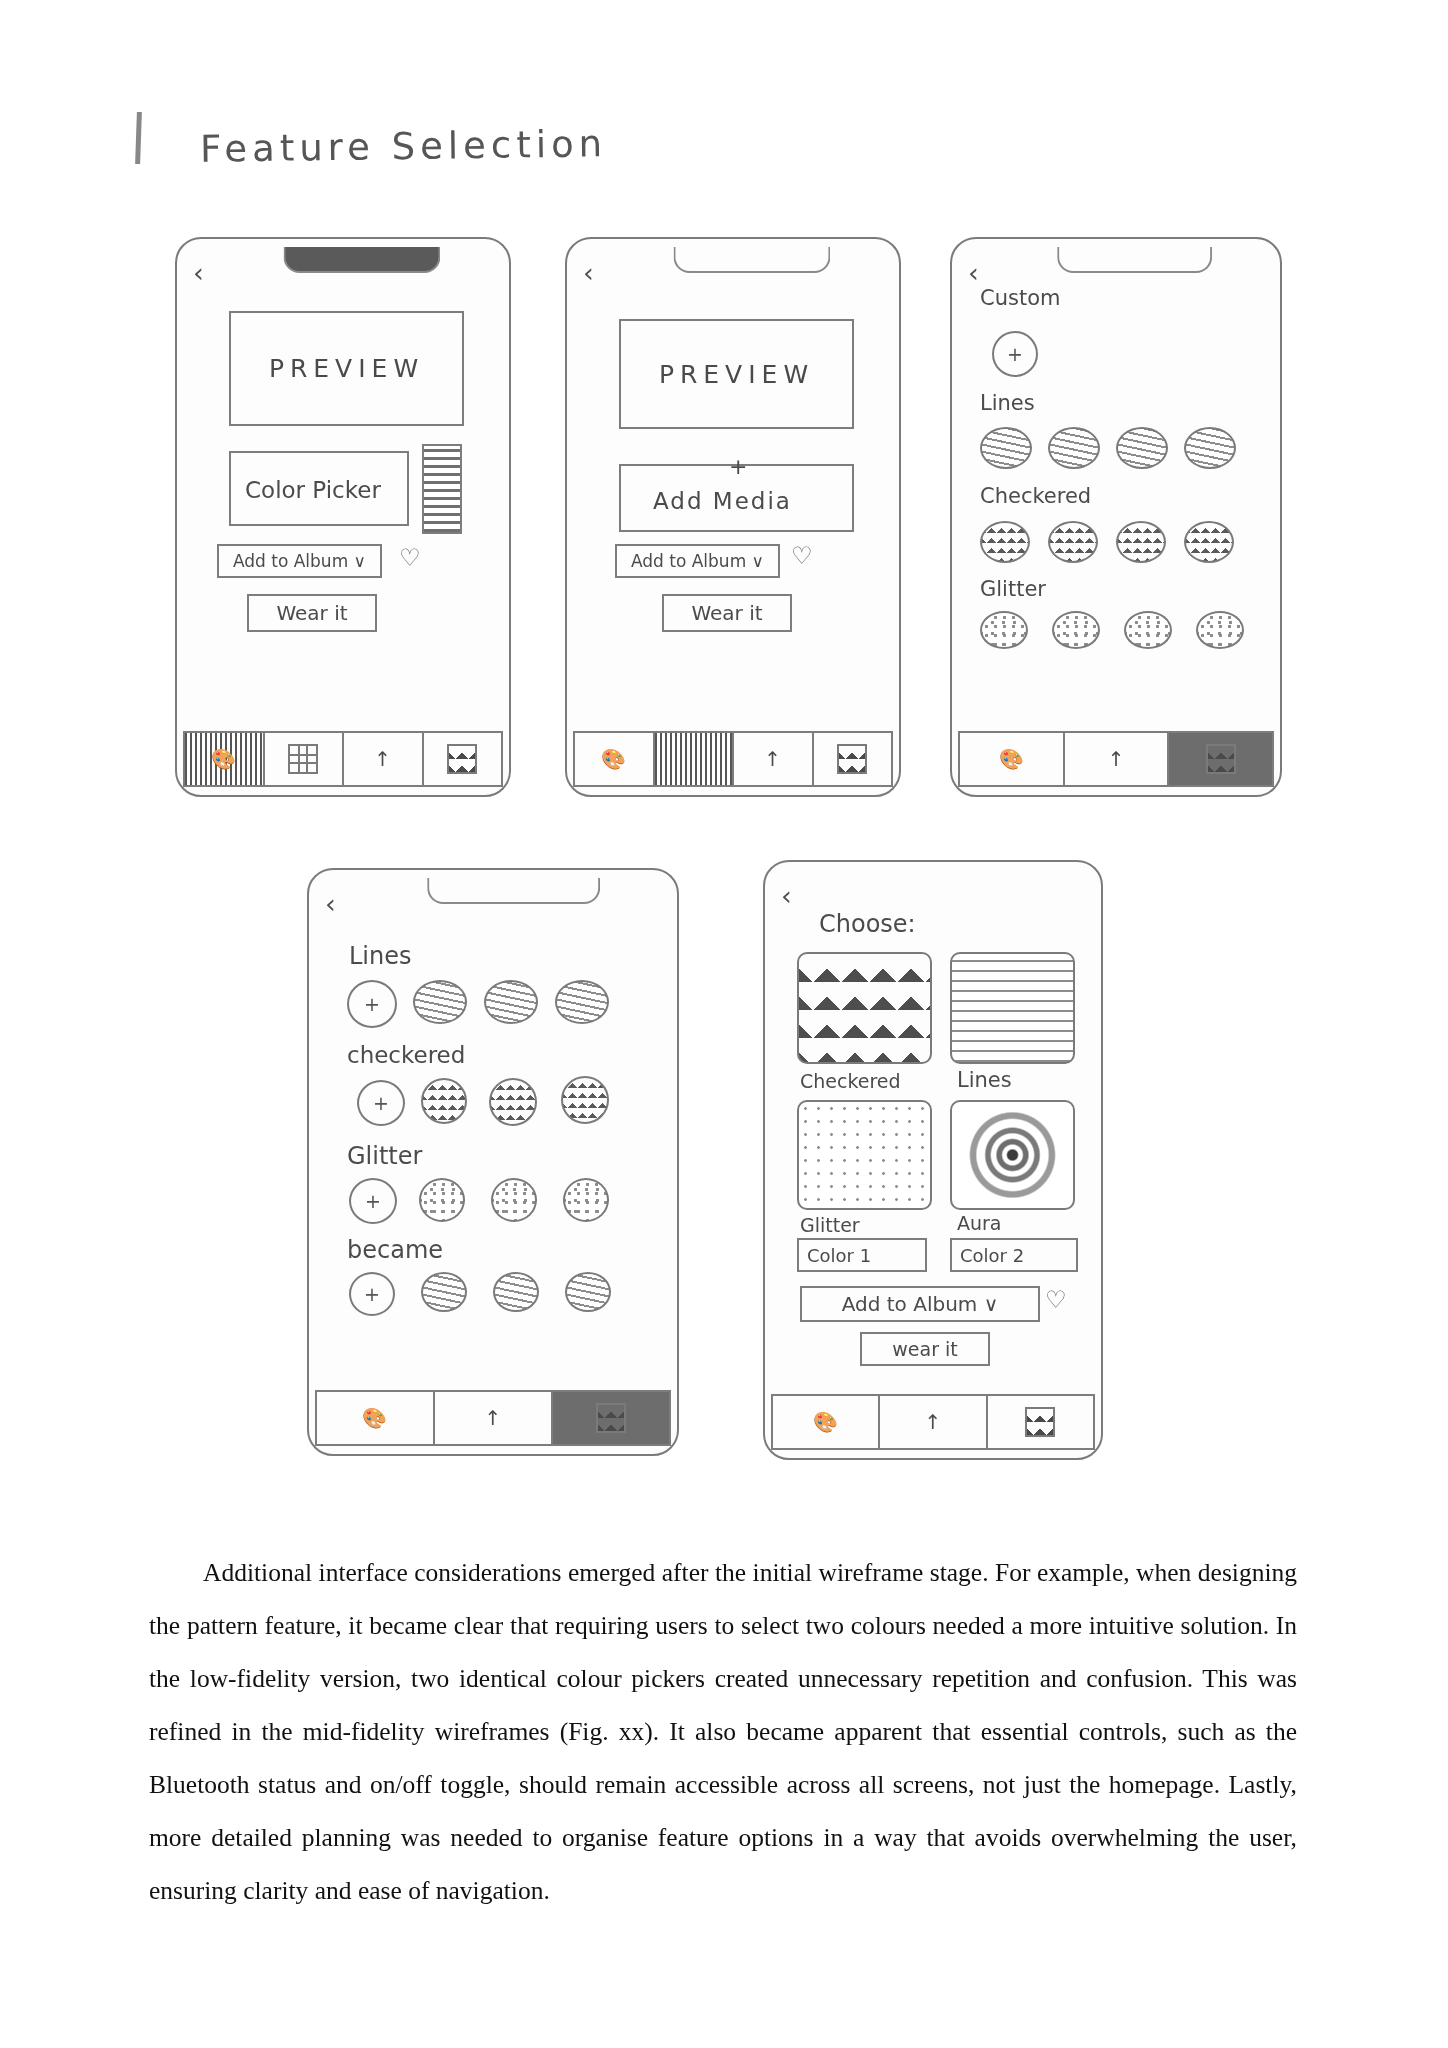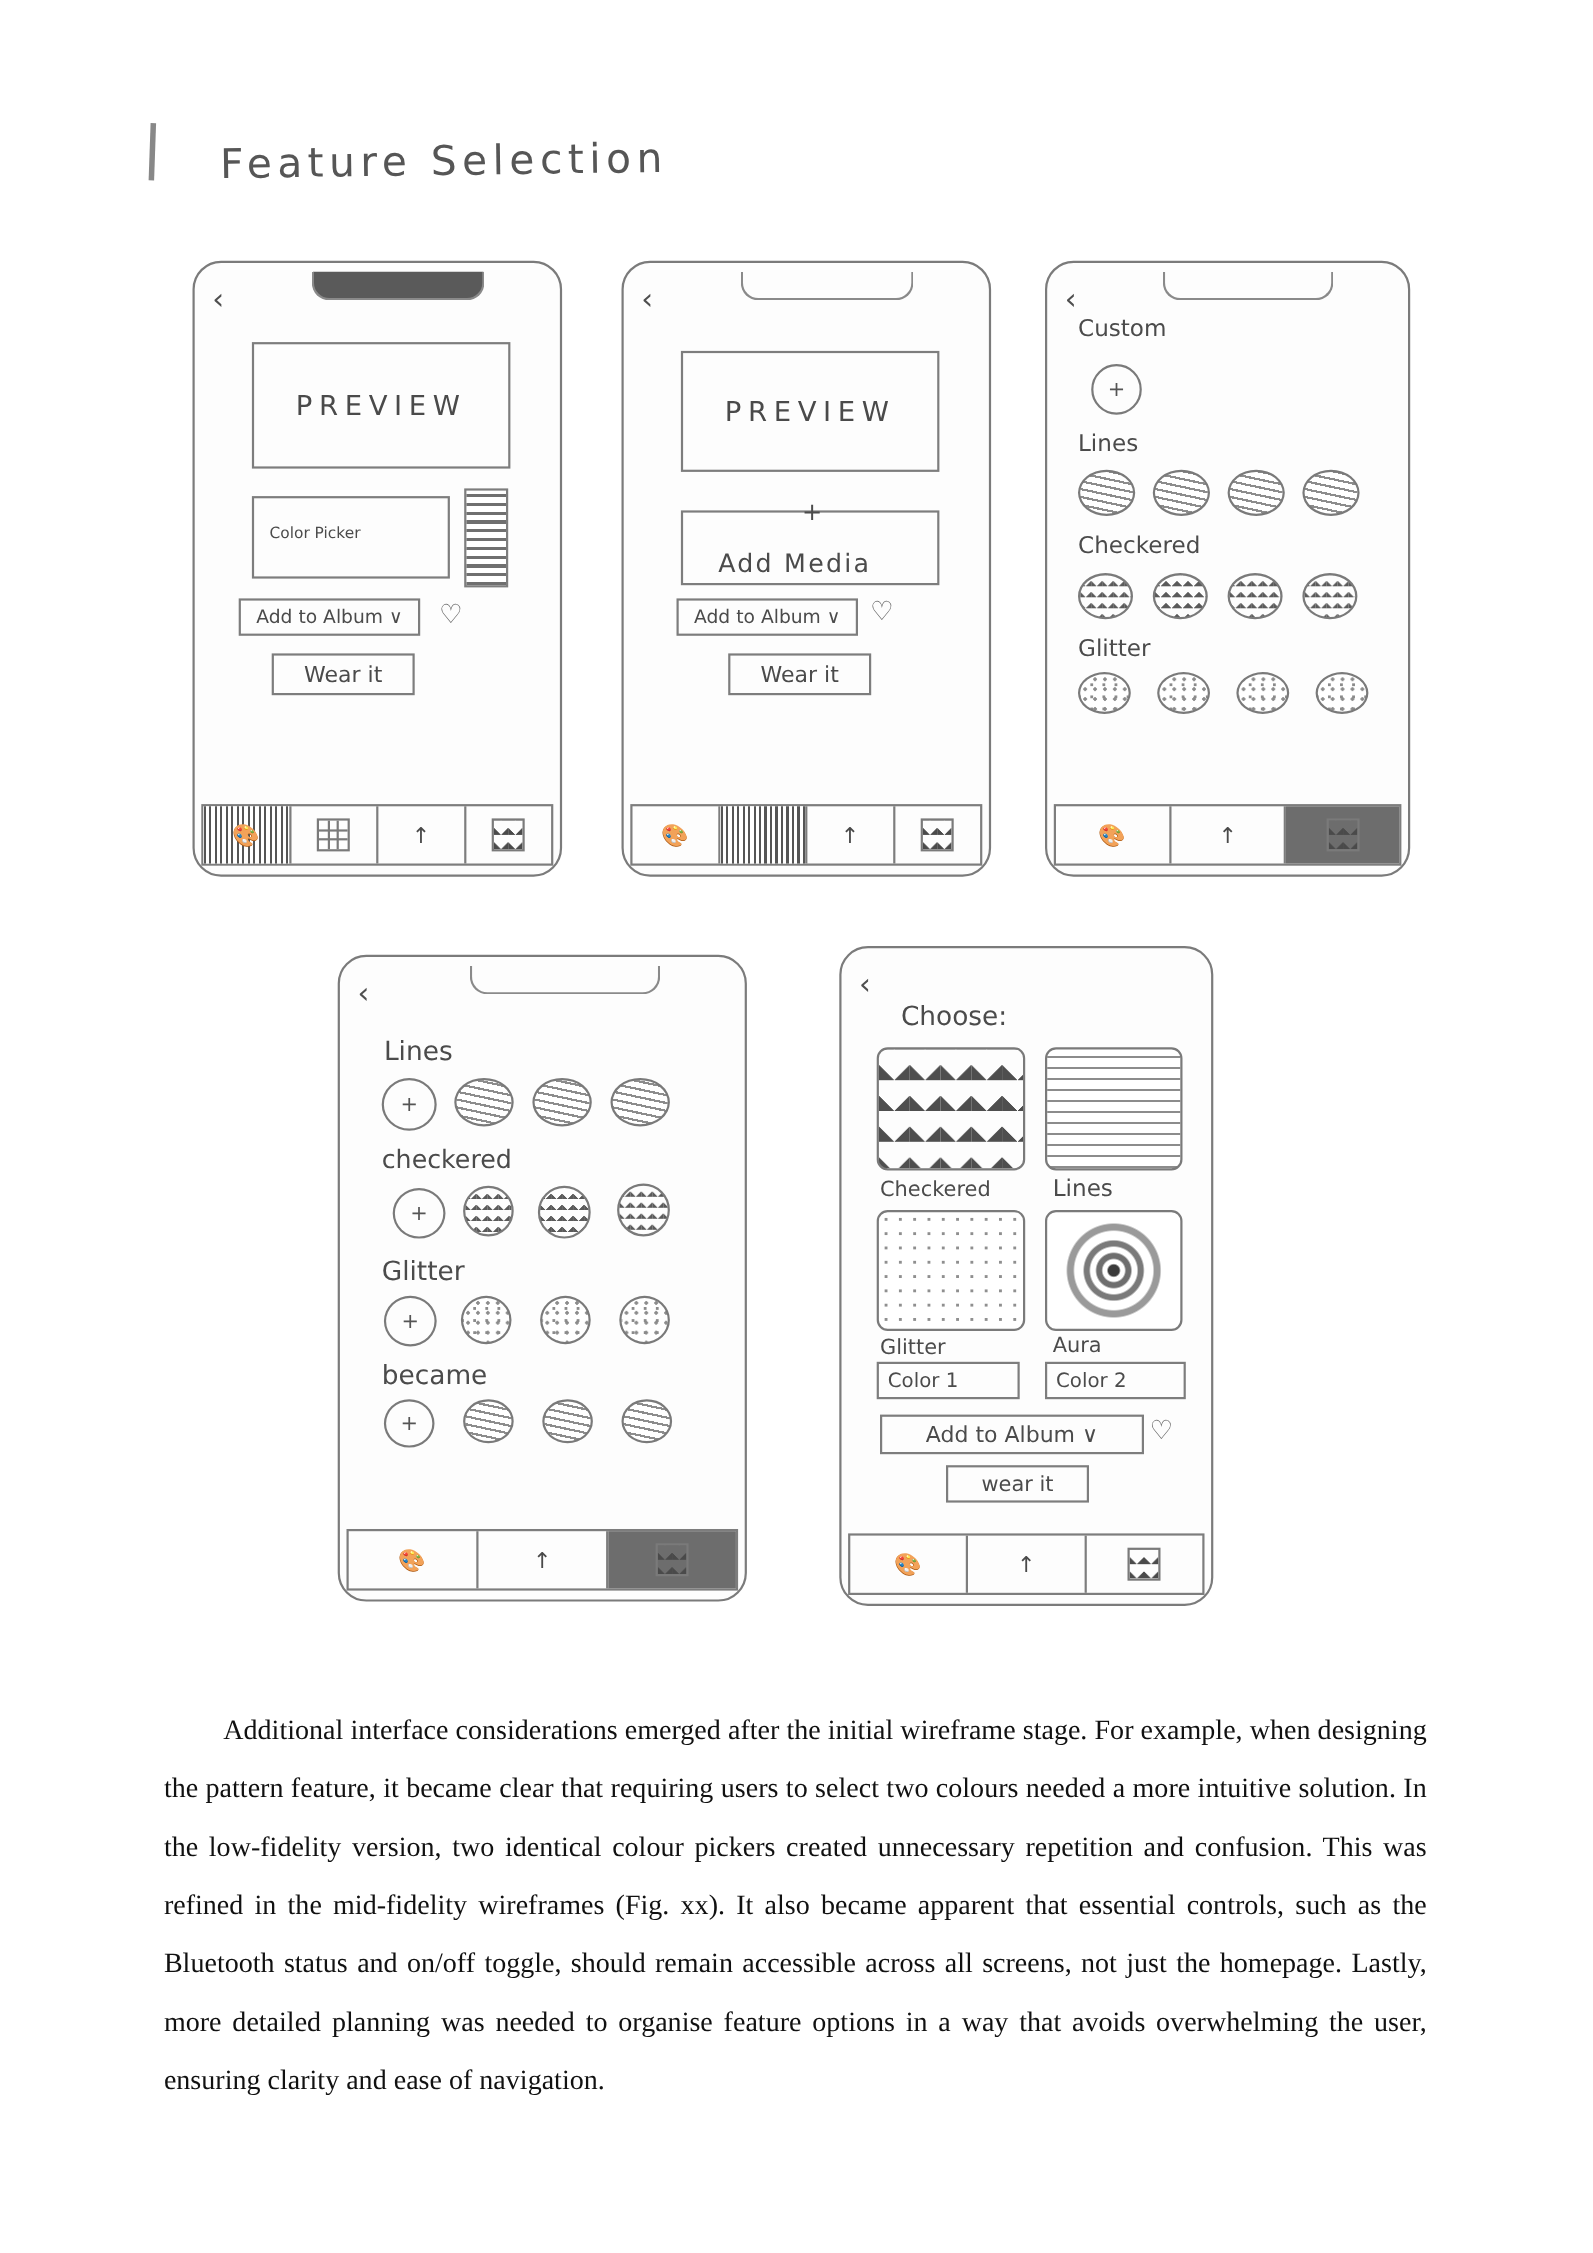--- a/index.html
+++ b/index.html
@@ -235,21 +235,21 @@
 <div class="title-mark"></div>
 <div class="page-title">Feature  Selection</div>
 
 <div class="phone" style="left:175px; top:237px; width:336px; height:560px;">
   <div class="notch filled"></div>
   <div class="back-arrow">‹</div>
 
   <div class="sk-box preview-box" style="left:52px; top:72px; width:235px; height:115px;">PREVIEW</div>
 
   <div class="sk-box" style="left:52px; top:212px; width:180px; height:75px;">
-    <span class="sk-label" style="left:14px; top:24px; font-size:14px;">Color Picker</span>
+    <span class="sk-label" style="left:14px; top:24px; font-size:23px;">Color Picker</span>
   </div>
   <div class="sk-box" style="left:245px; top:205px; width:40px; height:90px; background:repeating-linear-gradient(0deg,#6f6f6f 0 3px,#ffffff 3px 8px);"></div>
 
   <div class="pill" style="left:40px; top:305px; width:165px; height:34px; font-size:17px;">Add to Album ∨</div>
   <div class="heart" style="left:222px; top:305px;">♡</div>
 
   <div class="pill" style="left:70px; top:355px; width:130px; height:38px; font-size:20px;">Wear it</div>
 
   <div class="tabbar">
     <div class="tab hatch">🎨</div>
@@ -264,21 +264,21 @@
 </div>
 
 <div class="phone" style="left:565px; top:237px; width:336px; height:560px;">
   <div class="notch"></div>
   <div class="back-arrow">‹</div>
 
   <div class="sk-box preview-box" style="left:52px; top:80px; width:235px; height:110px;">PREVIEW</div>
 
   <div class="sk-box" style="left:52px; top:225px; width:235px; height:68px;">
     <span class="sk-label" style="left:108px; top:-12px; font-size:22px;">+</span>
-    <span class="sk-label" style="left:32px; top:34px; font-size:23px; letter-spacing:2px;text-align:center;">Add Media</span>
+    <span class="sk-label" style="left:32px; top:22px; font-size:23px; letter-spacing:2px;text-align:center;">Add Media</span>
   </div>
 
   <div class="pill" style="left:48px; top:305px; width:165px; height:34px; font-size:17px;">Add to Album ∨</div>
   <div class="heart" style="left:224px; top:303px;">♡</div>
 
   <div class="pill" style="left:95px; top:355px; width:130px; height:38px; font-size:20px;">Wear it</div>
 
   <div class="tabbar">
     <div class="tab">🎨</div>
     <div class="tab hatch"></div>

